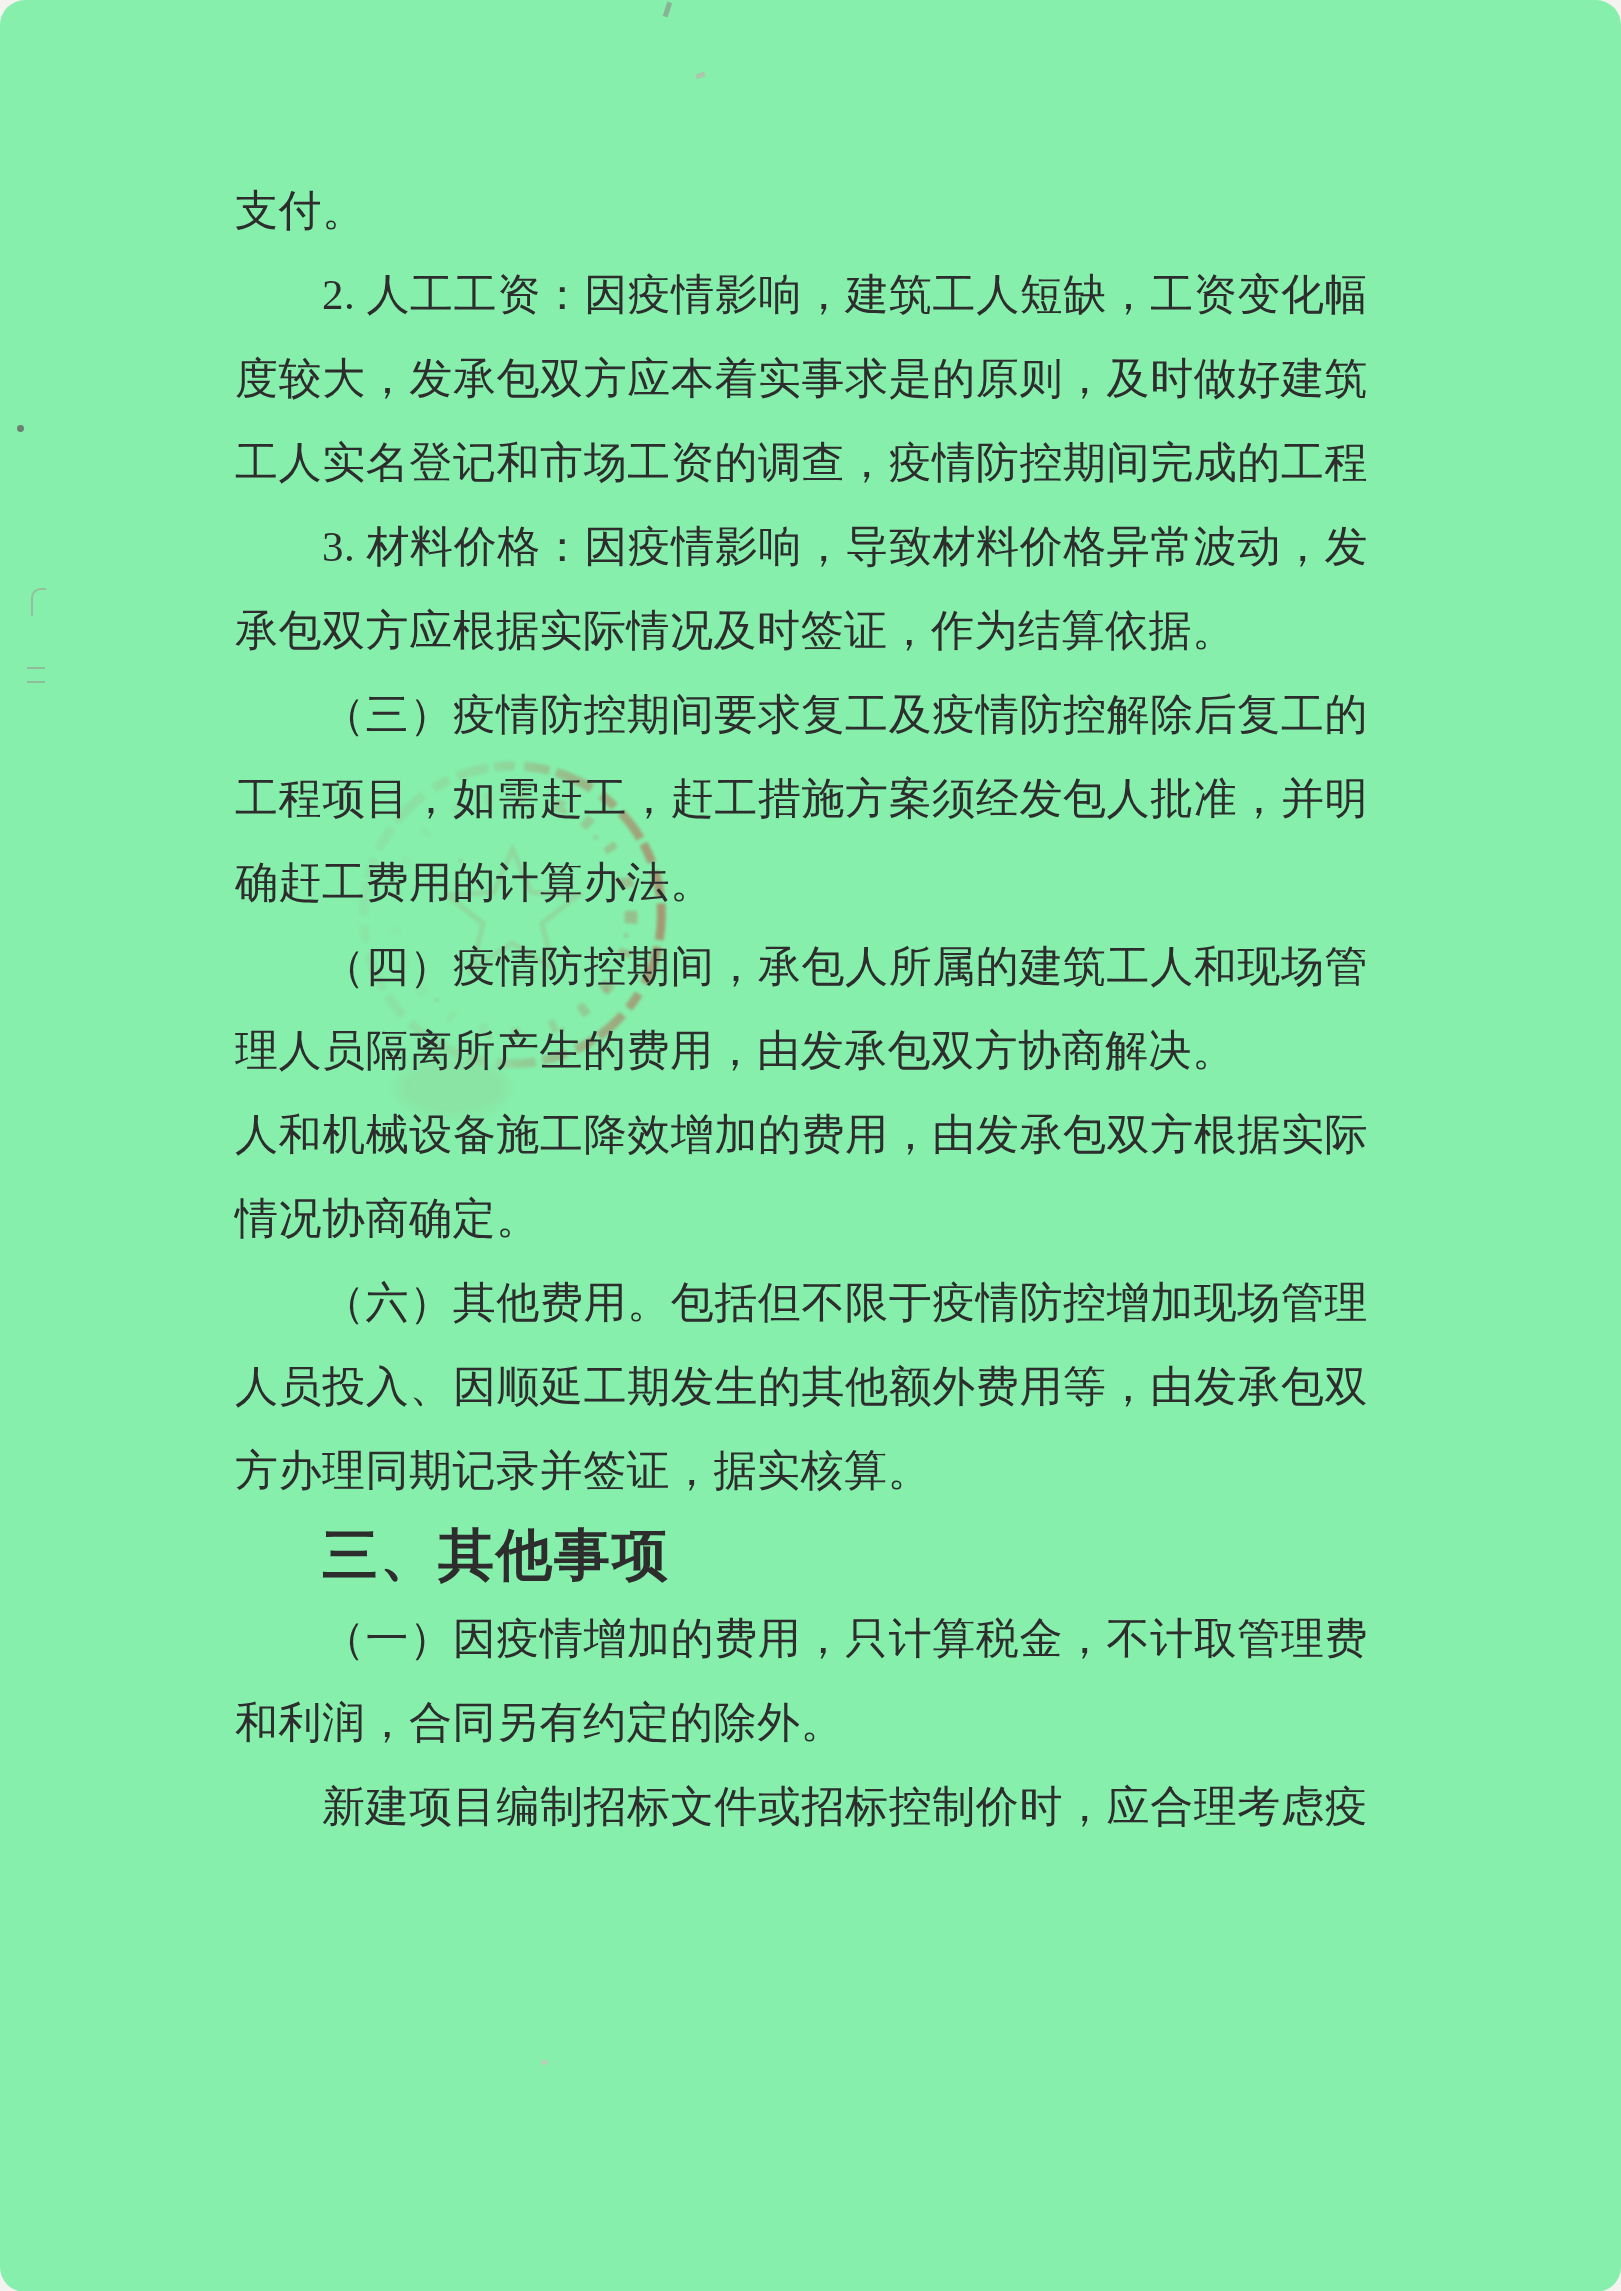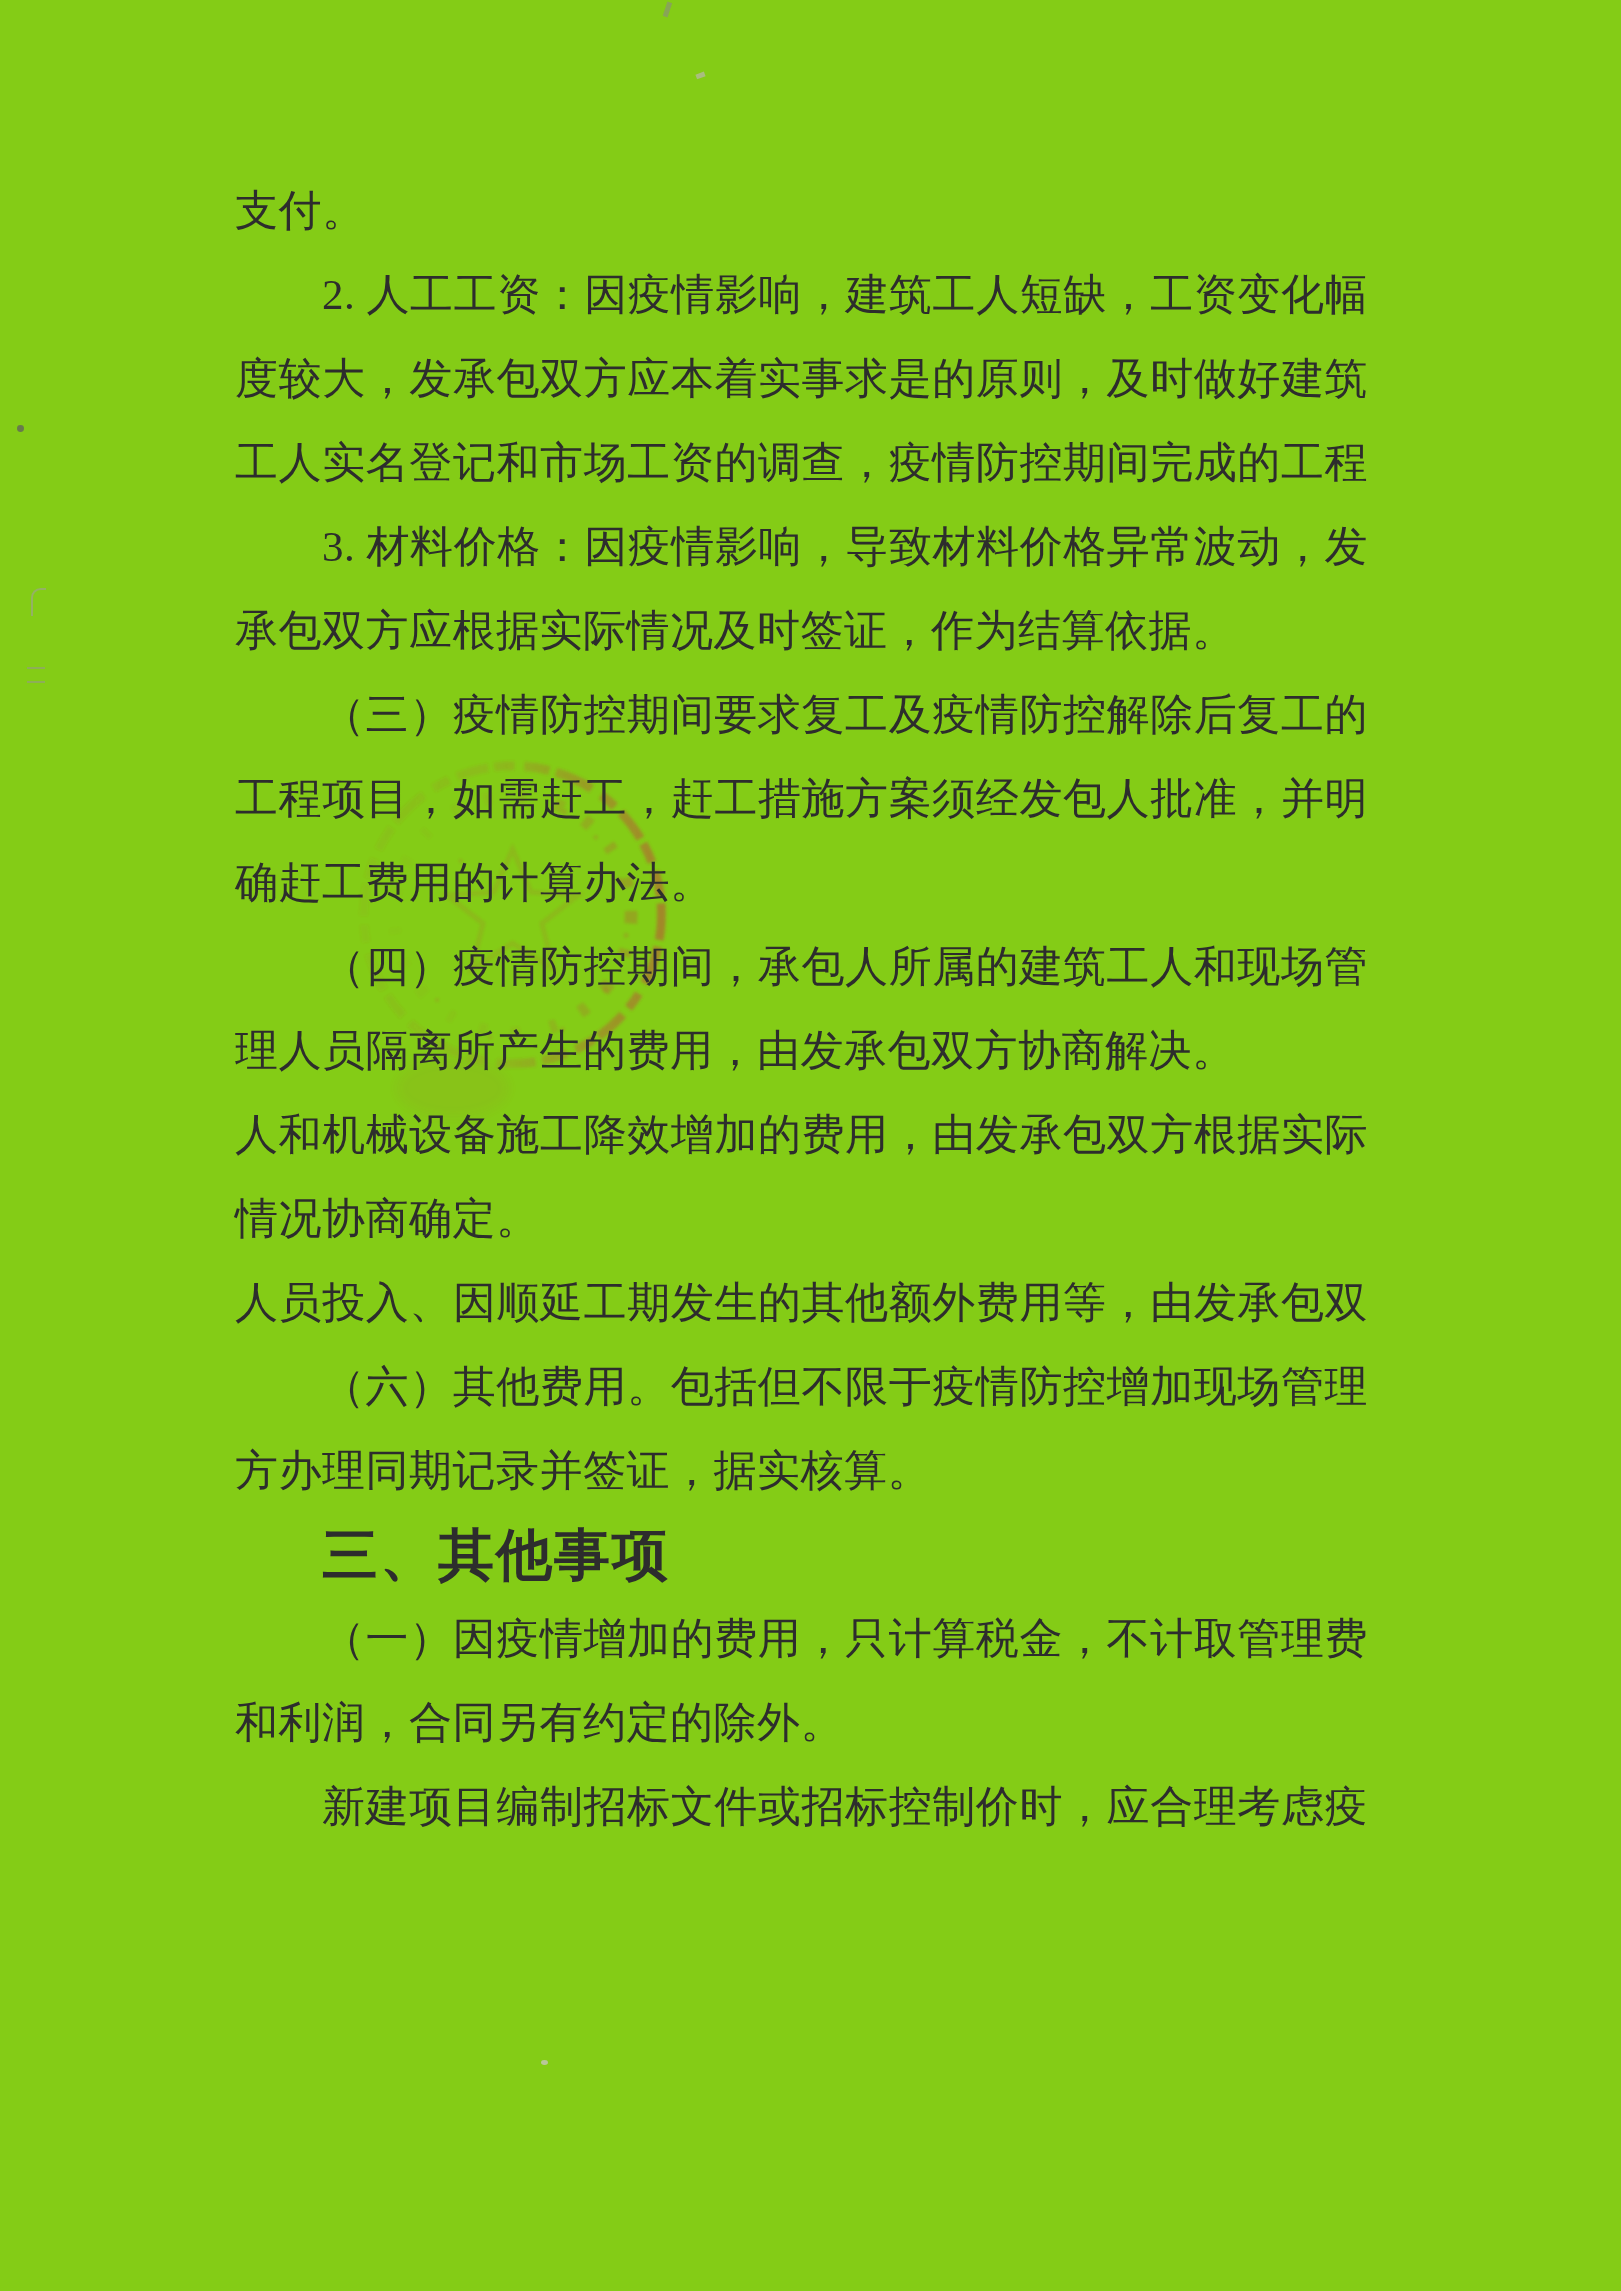--- a/index.html
+++ b/index.html
@@ -6,21 +6,22 @@
   body {
     width:1621px; height:2292px;
     background:#f4f3f0;
     font-family:"Liberation Serif", serif;
     position:relative;
     overflow:hidden;
   }
   .page {
     position:absolute; left:0; top:0;
     width:1621px; height:2292px;
-    background:#84cc16;
+    background:#86efac;
+    border-radius:25px;
   }
   .textcol {
     position:absolute; left:235px; top:169px; width:1133px;
     color:#2d2d2d;
     z-index:2;
   }
   .line {
     height:84px; line-height:84px;
     font-size:43px; letter-spacing:0.5px;
     white-space:nowrap;
@@ -104,22 +105,22 @@
     <div class="line full">工人实名登记和市场工资的调查，疫情防控期间完成的工程</div>
     <div class="line indent full">3. 材料价格：因疫情影响，导致材料价格异常波动，发</div>
     <div class="line">承包双方应根据实际情况及时签证，作为结算依据。</div>
     <div class="line indent full">（三）疫情防控期间要求复工及疫情防控解除后复工的</div>
     <div class="line full">工程项目，如需赶工，赶工措施方案须经发包人批准，并明</div>
     <div class="line">确赶工费用的计算办法。</div>
     <div class="line indent full">（四）疫情防控期间，承包人所属的建筑工人和现场管</div>
     <div class="line">理人员隔离所产生的费用，由发承包双方协商解决。</div>
     <div class="line full">人和机械设备施工降效增加的费用，由发承包双方根据实际</div>
     <div class="line">情况协商确定。</div>
+    <div class="line indent full">（六）其他费用。包括但不限于疫情防控增加现场管理</div>
     <div class="line full">人员投入、因顺延工期发生的其他额外费用等，由发承包双</div>
-    <div class="line indent full">（六）其他费用。包括但不限于疫情防控增加现场管理</div>
     <div class="line">方办理同期记录并签证，据实核算。</div>
     <div class="line indent heading">三、其他事项</div>
     <div class="line indent full">（一）因疫情增加的费用，只计算税金，不计取管理费</div>
     <div class="line">和利润，合同另有约定的除外。</div>
     <div class="line indent full">新建项目编制招标文件或招标控制价时，应合理考虑疫</div>
   </div>
 
   <div class="artifact a1"></div>
   <div class="artifact a2"></div>
   <div class="artifact a3"></div>

